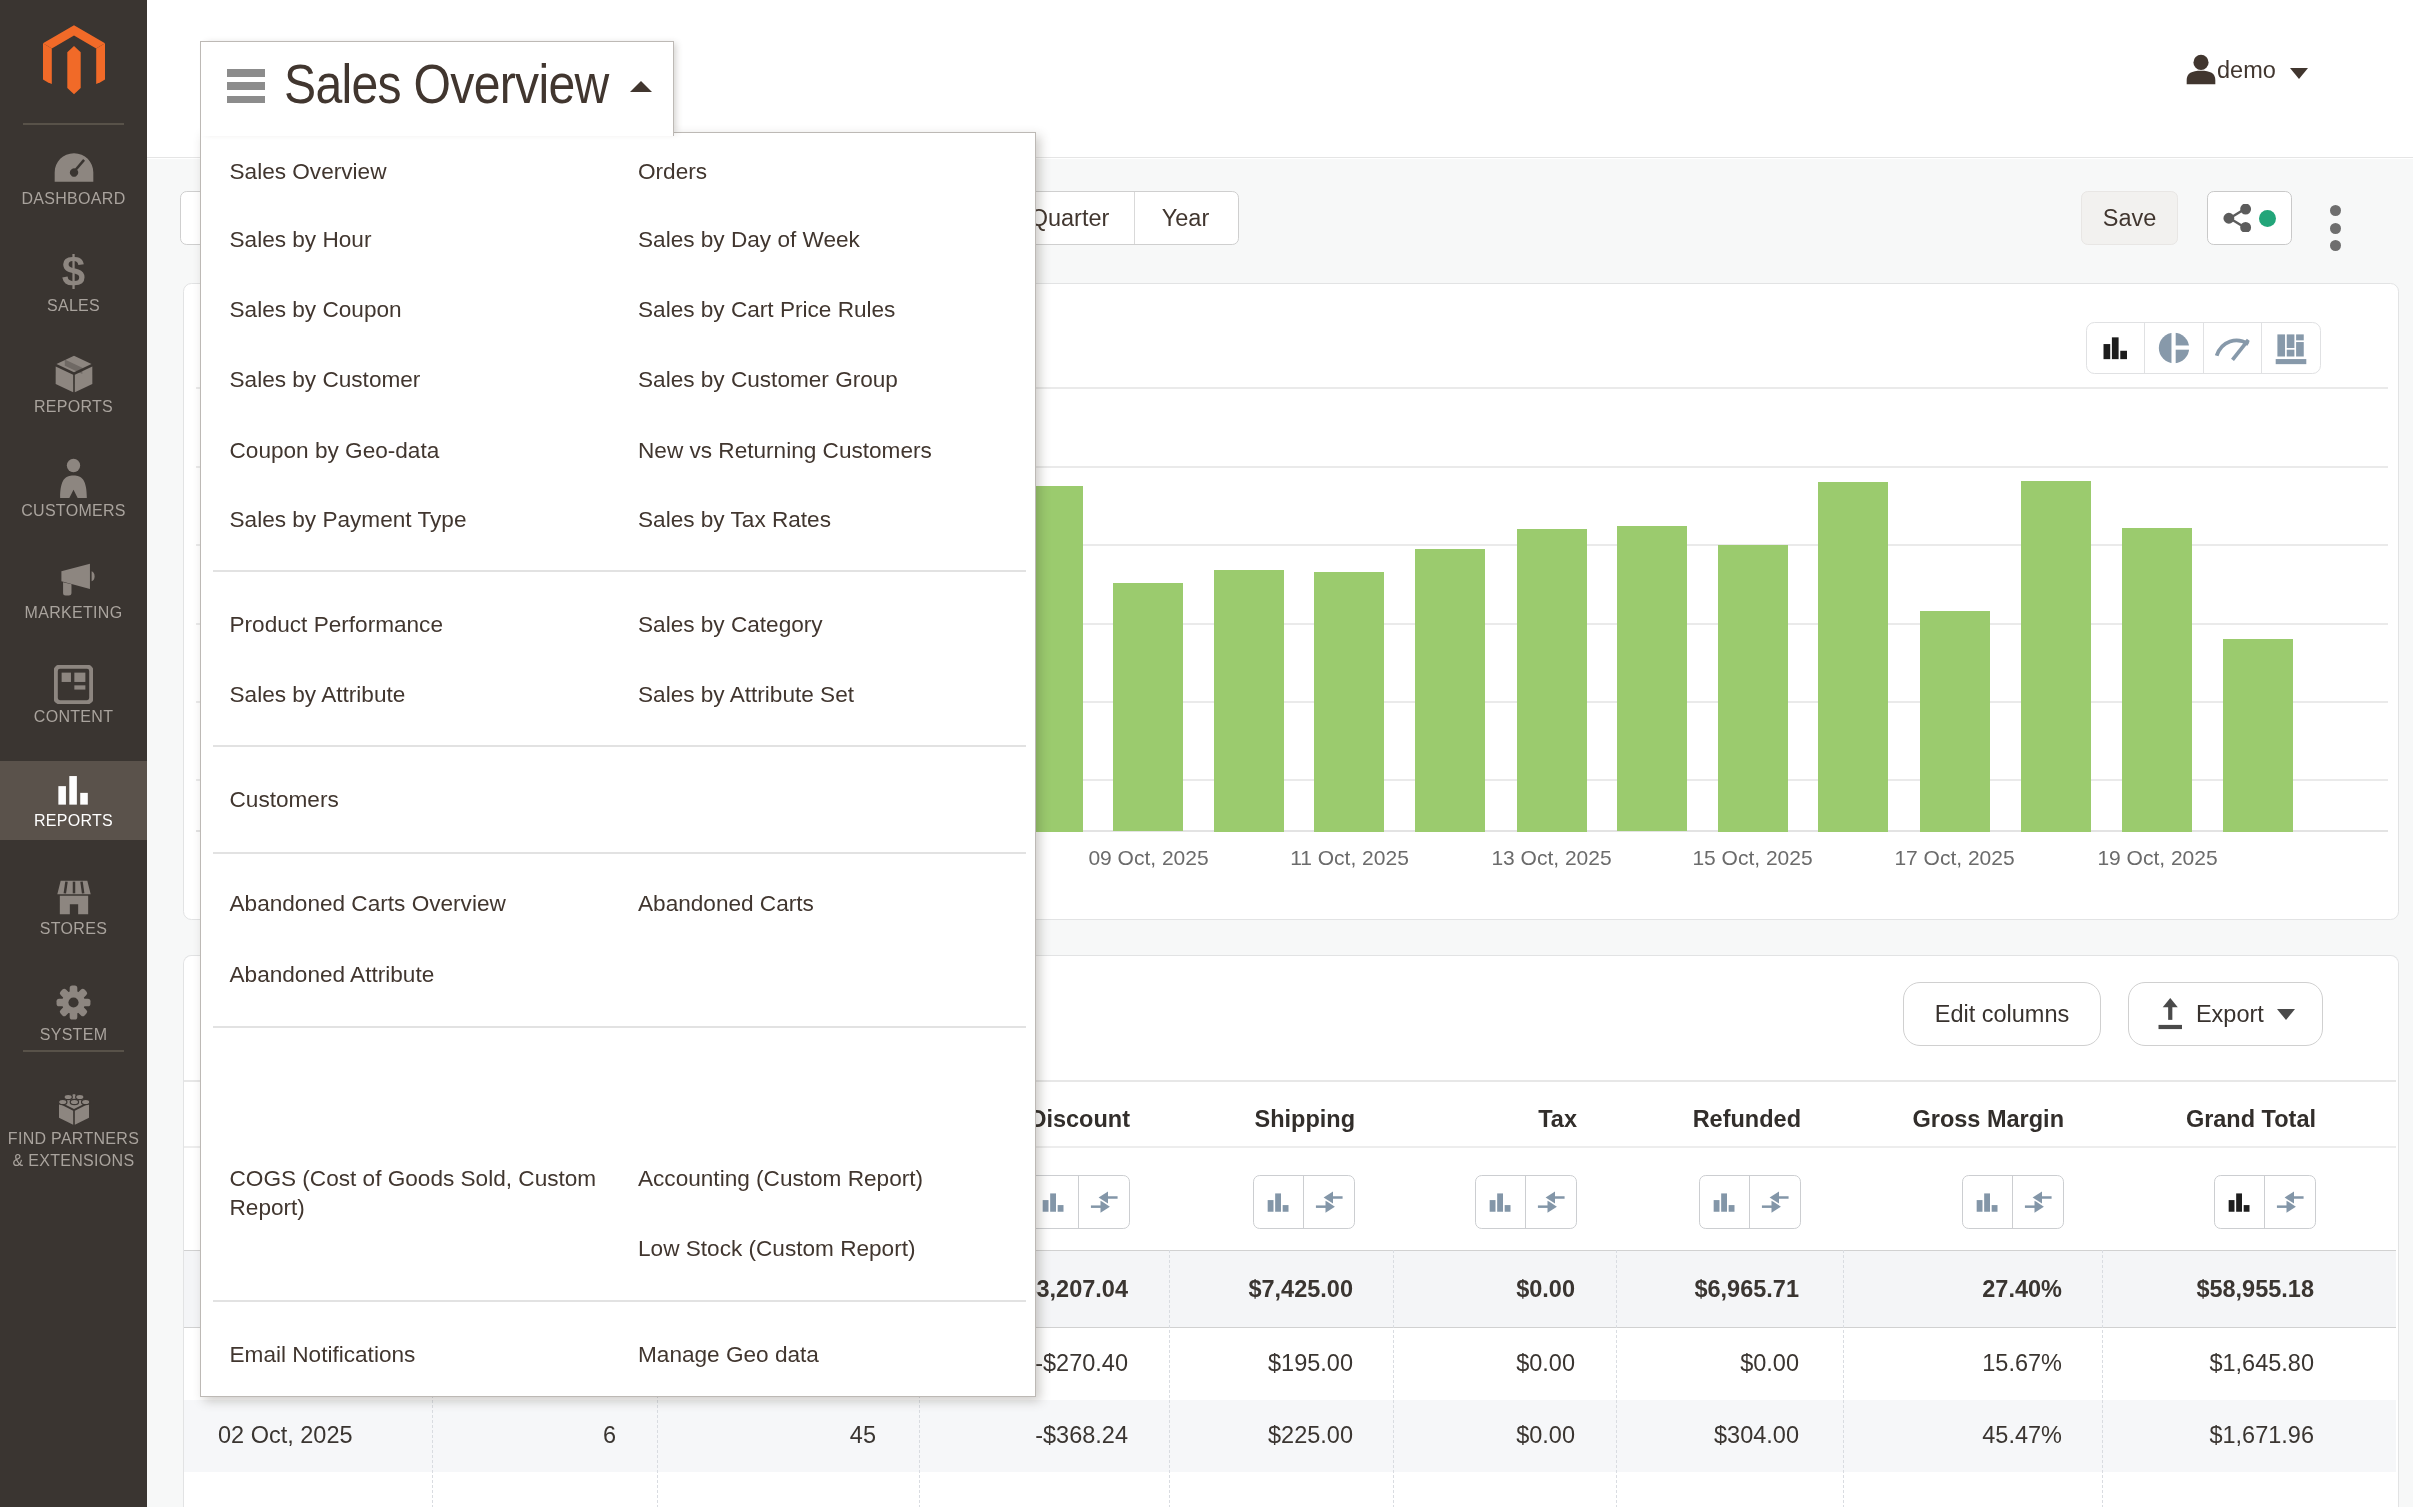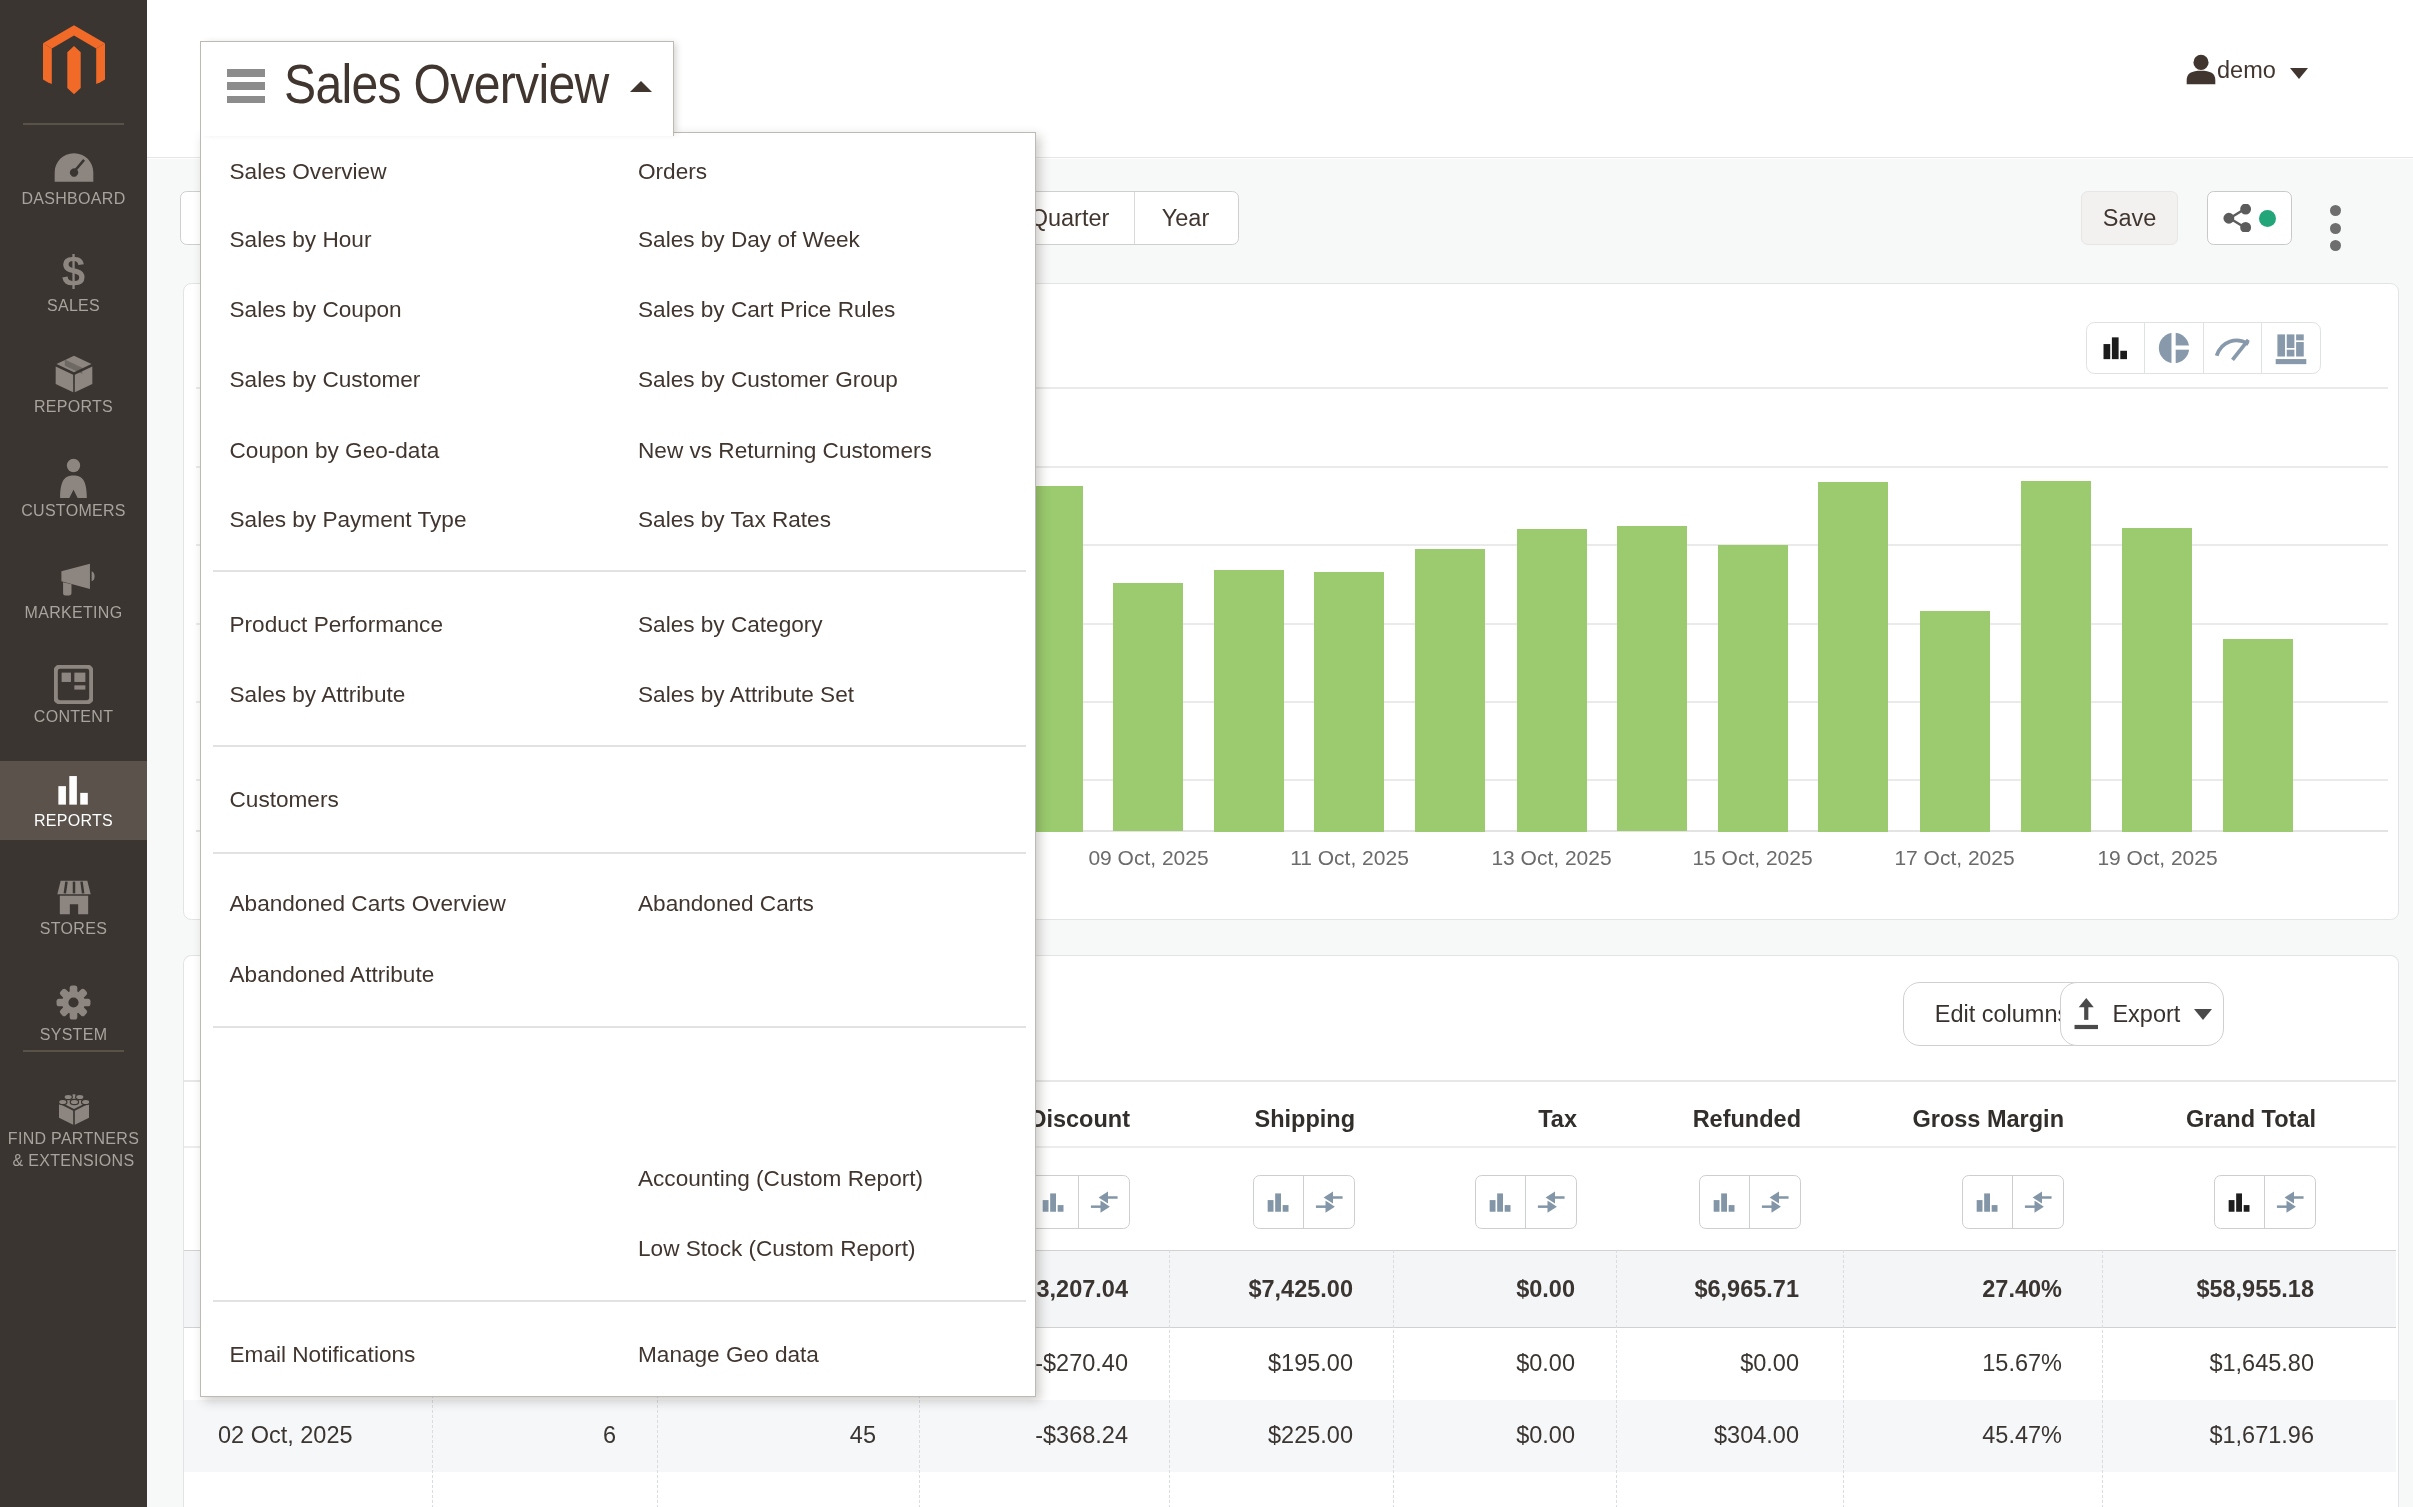--- a/index.html
+++ b/index.html
@@ -111,21 +111,21 @@
         <rect x="26" y="4" width="9" height="7"></rect>
           <rect x="26" y="13" width="9" height="17"></rect>
         <rect x="2" y="33" width="36" height="6"></rect>
       </svg>
     </div>
   </div>
 </div>
 
 <div class="panel" id="tablepanel">
   <div class="gbtn" style="left:1719px;width:198px">Edit columns</div>
-  <div class="gbtn" style="left:1876px;width:164px">
+  <div class="gbtn" style="left:1944px;width:195px">
     <svg width="28.5" height="34" viewBox="0 0 34 40" style="margin-right:11.7px">
       <rect x="14.5" y="8" width="5" height="19" fill="#4a4a4a"></rect>
       <polygon points="17,1 26,12 8,12" fill="#4a4a4a"></polygon>
       <rect x="3" y="33" width="28" height="5" fill="#4a4a4a"></rect>
     </svg>
     Export
     <div style="width:0;height:0;border-left:9.2px solid transparent;border-right:9.2px solid transparent;border-top:11px solid #4a4a4a;margin-left:13.4px"></div>
   </div>
   <div class="hline" style="top:124px"></div>
   <div class="hline" style="top:190px;background:#ededed"></div>
@@ -452,20 +452,21 @@
   <div class="mi" style="left:437px;top:477px">Sales by Category</div>
   <div class="mi" style="left:28.5px;top:547px">Sales by Attribute</div>
   <div class="mi" style="left:437px;top:547px">Sales by Attribute Set</div>
   <div class="mdiv" style="top:612px"></div>
   <div class="mi" style="left:28.5px;top:652px">Customers</div>
   <div class="mdiv" style="top:719px"></div>
   <div class="mi" style="left:28.5px;top:756px">Abandoned Carts Overview</div>
   <div class="mi" style="left:437px;top:756px">Abandoned Carts</div>
   <div class="mi" style="left:28.5px;top:827px">Abandoned Attribute</div>
   <div class="mdiv" style="top:893px"></div>
+  <div class="mi" style="left:28.5px;top:1031px;width:386px">COGS (Cost of Goods Sold, Custom Report)</div>
   <div class="mi" style="left:437px;top:1031px">Accounting (Custom Report)</div>
   <div class="mi" style="left:437px;top:1101px">Low Stock (Custom Report)</div>
   <div class="mdiv" style="top:1167px"></div>
   <div class="mi" style="left:28.5px;top:1207px">Email Notifications</div>
   <div class="mi" style="left:437px;top:1207px">Manage Geo data</div>
 </div>
 <div id="ddtitle">
   <div style="position:absolute;left:26px;top:27px;width:38px">
     <div style="height:7.5px;background:#8c8c8c;margin-bottom:5.9px"></div>
     <div style="height:7.5px;background:#8c8c8c;margin-bottom:5.9px"></div>

